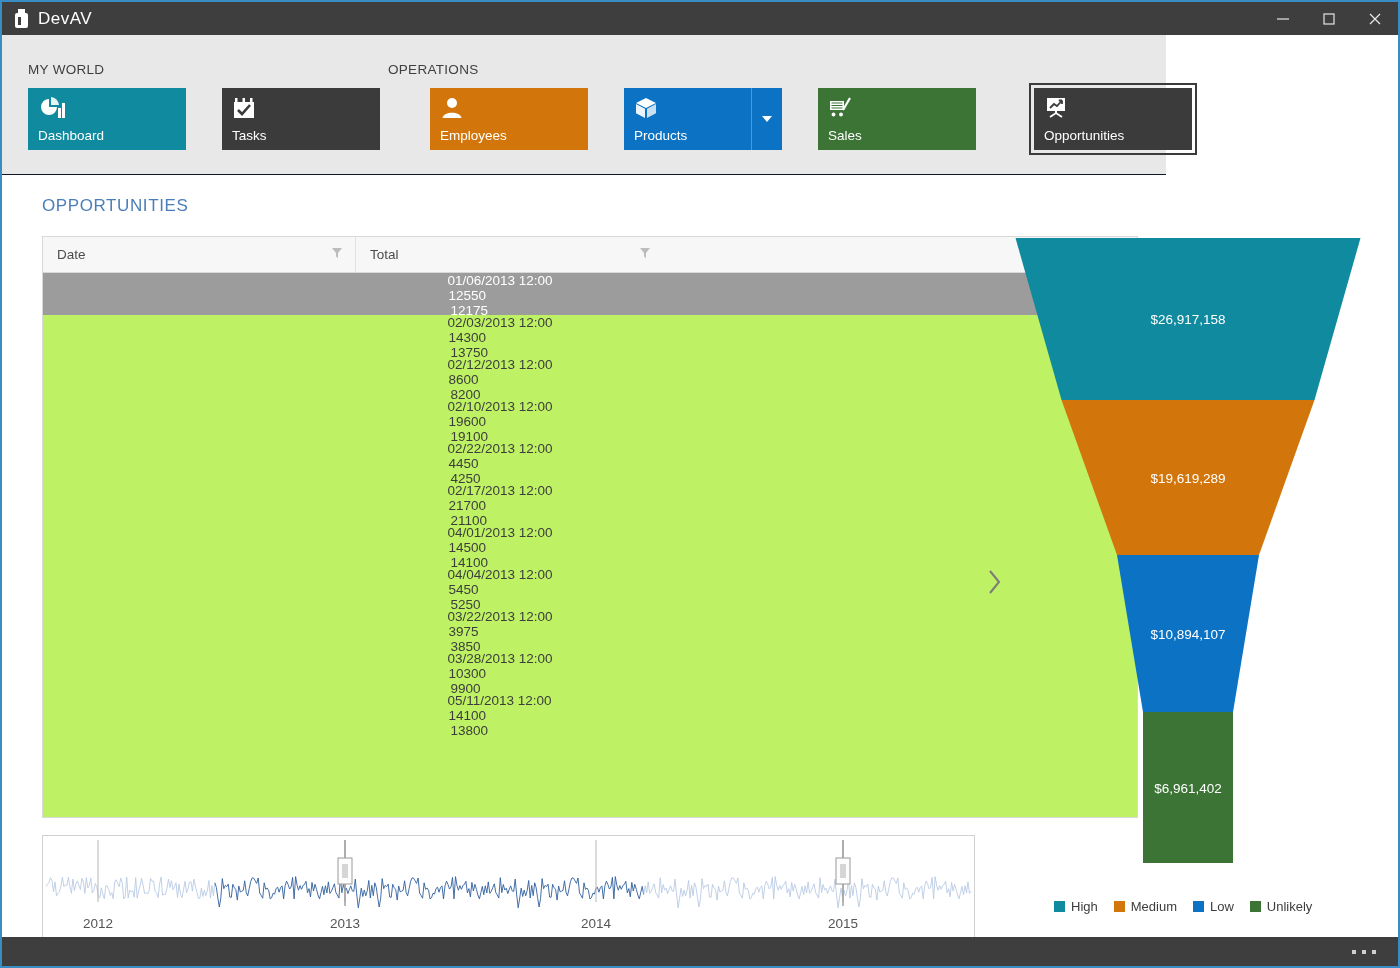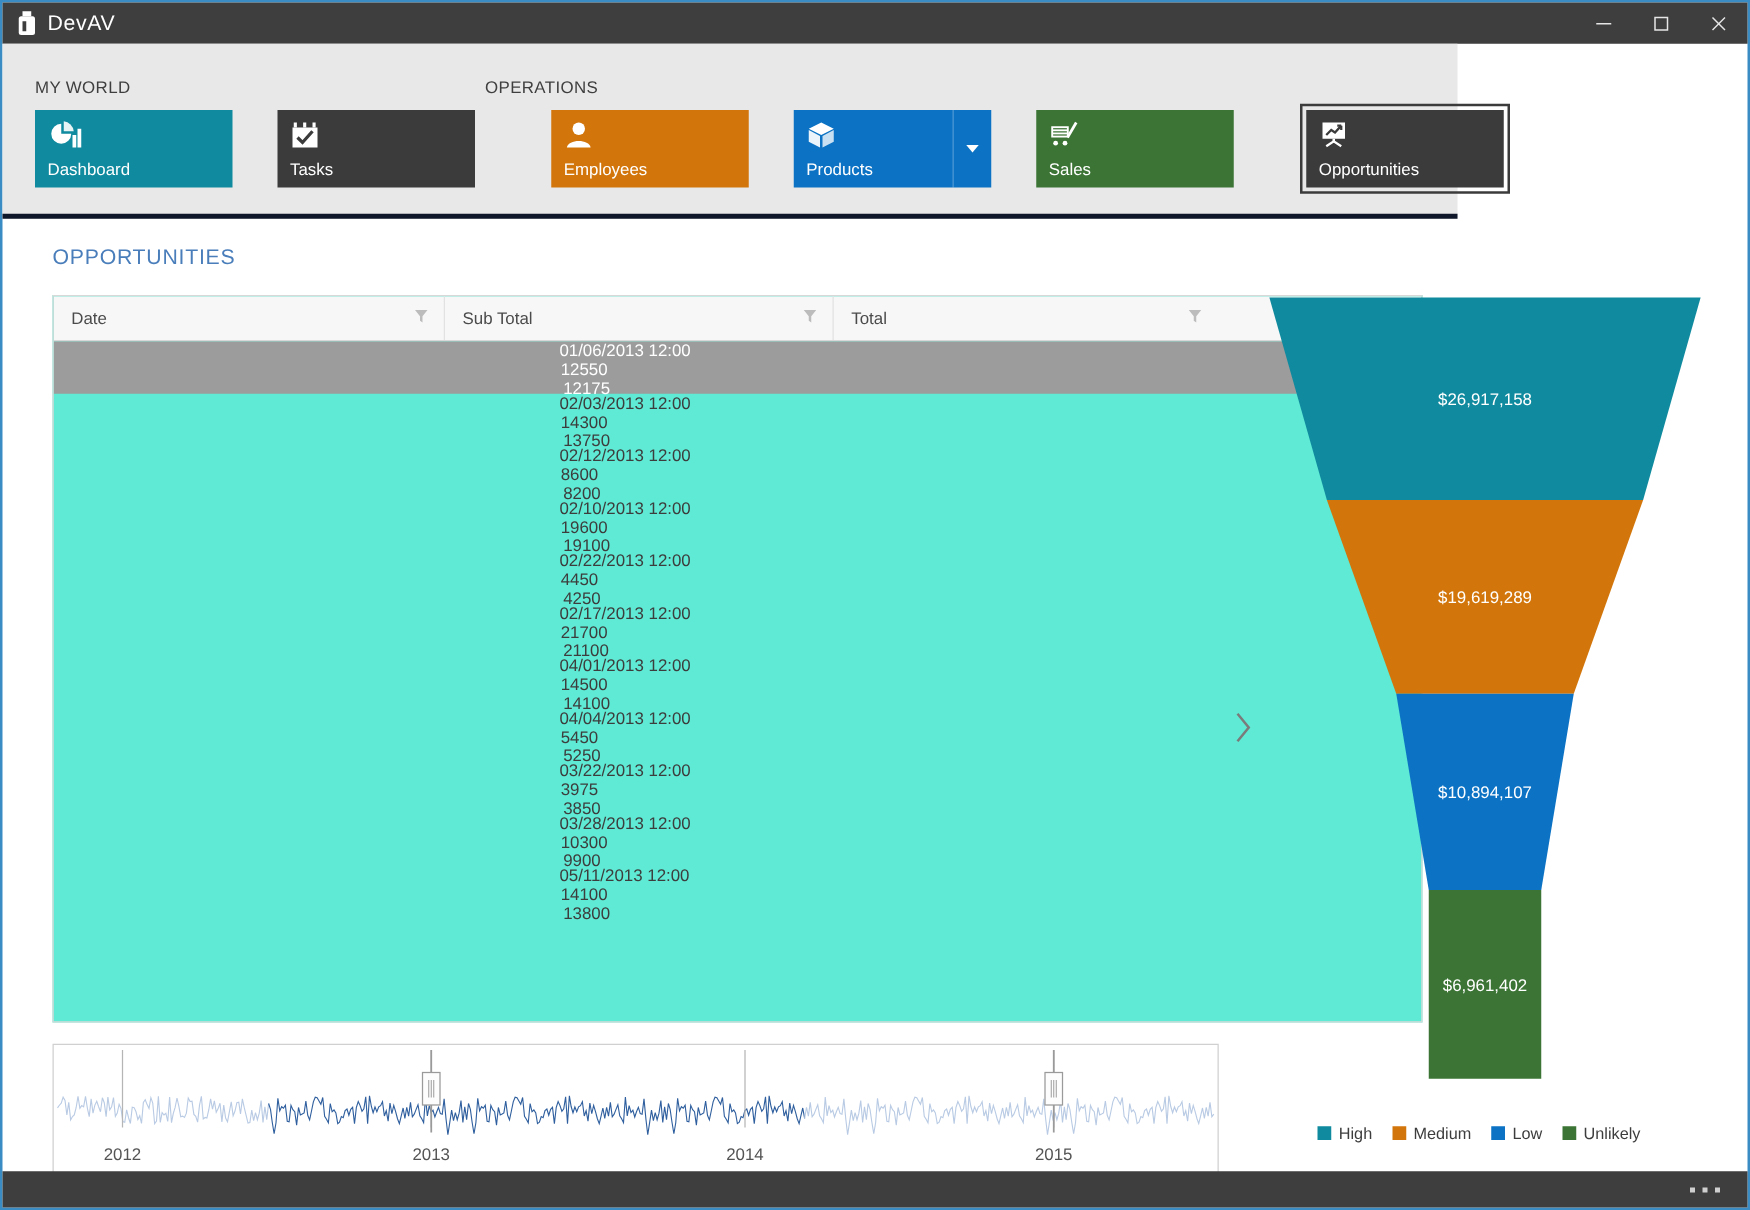--- a/index.html
+++ b/index.html
@@ -50,21 +50,21 @@
     width: 46px; display: flex; align-items: center; justify-content: center;
     color: #e6e6e6; font-size: 13px; cursor: default;
   }
   .win-btn svg { display: block; }
 
   
   .navstrip {
     position: absolute; left: 0; top: 33px;
     width: 1164px; height: 140px;
     background: #e8e8e8;
-    border-bottom: 4px solid #0f172a;
+    border-bottom: 1px solid #0f172a;
   }
   .grp-label {
     position: absolute; font-size: 13.5px; color: #3f3f3f; letter-spacing: 0.3px;
   }
   .tiles { position: absolute; left: 26px; top: 53px; display: flex; gap: 36px; }
   .tile {
     position: relative;
     width: 158px; height: 62px;
     display: flex; align-items: flex-end;
     color: #ffffff;
@@ -93,21 +93,21 @@
   
   .page-title {
     position: absolute; left: 40px; top: 194px;
     font-size: 17px; color: #4a7ebb; letter-spacing: 0.6px;
   }
 
   
   .grid {
     position: absolute; left: 40px; top: 234px;
     width: 1096px; height: 582px;
-    background: #5eead4;
+    background: #bef264;
     border: 1px solid #d8d8d8;
     overflow: hidden;
   }
   .grid-head { display: flex; height: 36px; background: #f7f7f7; border-bottom: 1px solid #d8d8d8; }
   .grid-head .hcell {
     display: flex; align-items: center; justify-content: space-between;
     padding: 0 12px 0 14px;
     font-size: 13.5px; color: #4b4b4b;
     border-right: 1px solid #e2e2e2;
   }
@@ -228,21 +228,21 @@
                 <rect x="10.5" y="2" width="2.5" height="4" fill="#fff"></rect>
                 <rect x="18" y="2" width="2.5" height="4" fill="#fff"></rect>
               <rect x="2" y="6" width="20" height="16" fill="#fff"></rect>
               <path d="M6 14 L10 18 L18 9" stroke="#3b3b3b" stroke-width="2.6" fill="none"></path>
             </svg>
           </div>
           <div class="tile-label">Tasks</div>
         </div>
       </div>
 
-      <div class="tile" style="background:#d2760b; margin-left:25px;">
+      <div class="tile" style="background:#d2760b; margin-left:14px;">
         <div class="tile-inner">
           <div class="tile-icon">
             <svg width="24" height="24" viewBox="0 0 24 24">
               <circle cx="12" cy="7" r="5" fill="#fff"></circle>
               <path d="M2.5 22 C3.5 15 20.5 15 21.5 22 Z" fill="#fff"></path>
             </svg>
           </div>
           <div class="tile-label">Employees</div>
         </div>
       </div>
@@ -298,28 +298,20 @@
 
     </div>
   </div>
 
   <div class="page-title">OPPORTUNITIES</div>
 
   <div class="grid">
     <div class="grid-head">
       <div class="hcell col-date">
         <span>Date</span>
-        <span class="filter-ico">
-          <svg width="12" height="12" viewBox="0 0 12 12">
-              <path d="M1 1 L11 1 L7 6 L7 11 L5 9.5 L5 6 Z" fill="#8d8d8d"></path>
-            </svg>
-        </span>
-      </div>
-      <div class="hcell col-sub">
-        <span>Sub Total</span>
         <span class="filter-ico">
           <svg width="12" height="12" viewBox="0 0 12 12">
               <path d="M1 1 L11 1 L7 6 L7 11 L5 9.5 L5 6 Z" fill="#8d8d8d"></path>
             </svg>
         </span>
       </div>
       <div class="hcell col-total">
         <span>Total</span>
         <span class="filter-ico">
           <svg width="12" height="12" viewBox="0 0 12 12">

